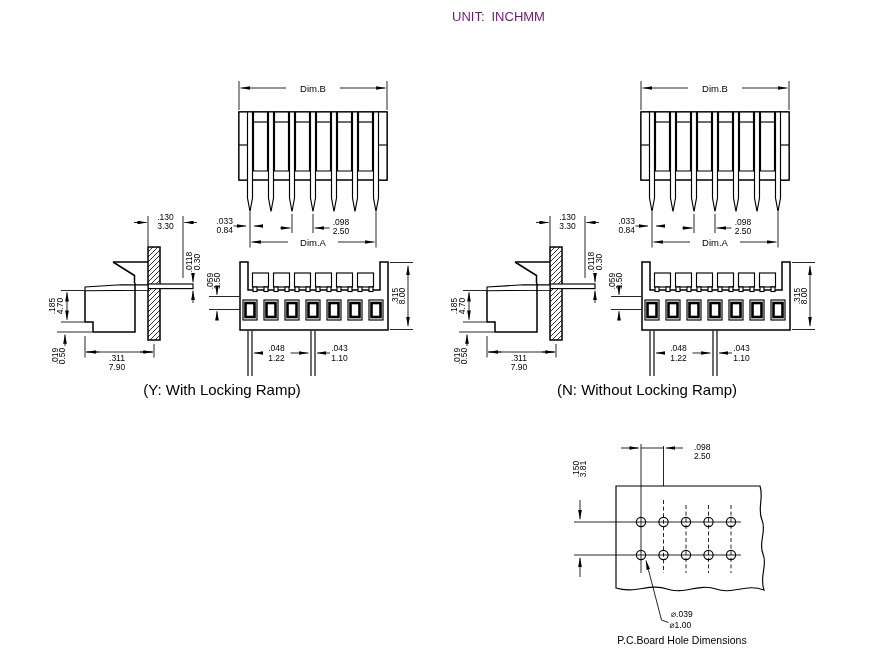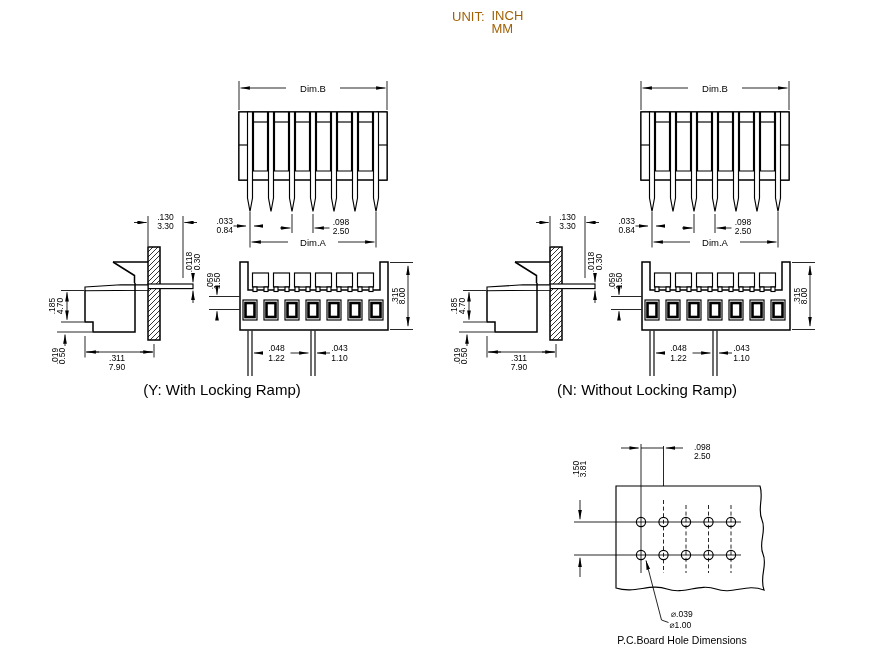--- a/index.html
+++ b/index.html
@@ -1,20 +1,20 @@
 <!DOCTYPE html>
 <html><head>
 <meta charset="utf-8">
 <style>
   html,body{margin:0;padding:0;background:#fff;}
   .canvas{position:relative;width:872px;height:658px;background:#fff;overflow:hidden;
           font-family:"Liberation Sans","DejaVu Sans",sans-serif;}
-  .unit{position:absolute;left:452px;top:9px;display:flex;gap:7px;
-        font-size:13px;color:#a16207;}
-  .unit .stack{display:flex;flex-direction:column;line-height:13px;}
+  .unit{position:absolute;left:452px;top:9px;display:flex;align-items:center;gap:7px;
+        font-size:13px;color:#701a75;}
+  .unit .stack{display:flex;flex-direction:row;line-height:13px;}
   svg{position:absolute;left:0;top:0;}
   svg text{font-family:"Liberation Sans","DejaVu Sans",sans-serif;font-size:8.5px;fill:#000;}
   .dl{font-size:9.5px;}
   .cap{font-size:15px;}
   .pcap{font-size:10.5px;}
   .mid{text-anchor:middle;}
   .end{text-anchor:end;}
   .ob {stroke:#000;stroke-width:1.5;fill:none;}
   .obf{stroke:#000;stroke-width:1.5;fill:#fff;}
   .o2 {stroke:#000;stroke-width:1.15;fill:none;}

